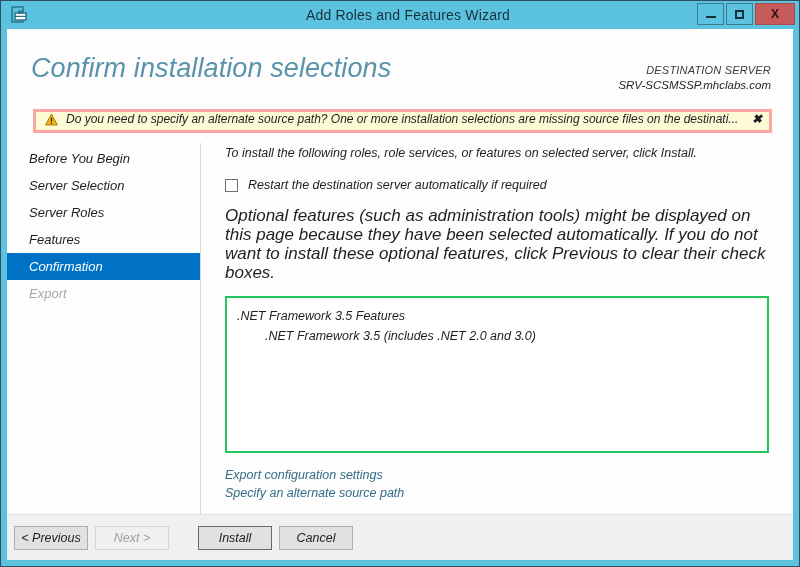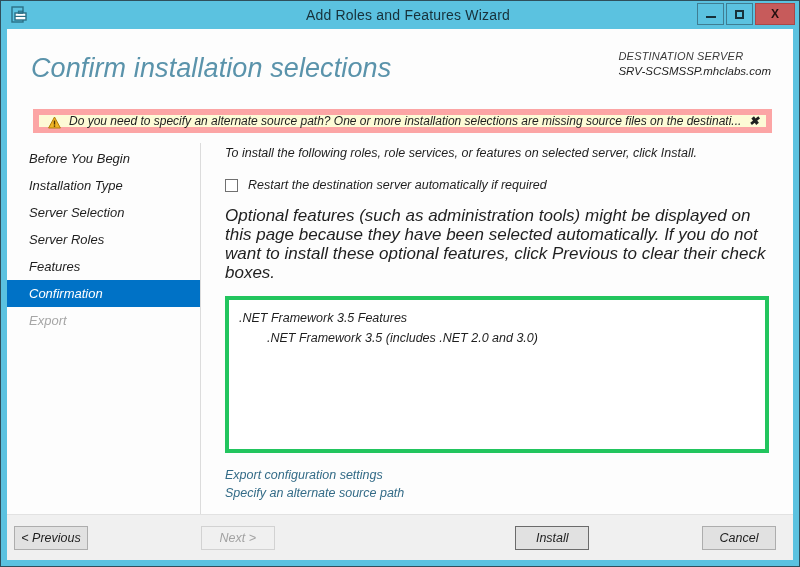--- a/index.html
+++ b/index.html
@@ -116,43 +116,42 @@
   #page-title {
     font-size: 27px;
     font-weight: 300;
     color: #5a93ab;
     letter-spacing: .1px;
     line-height: 34px;
   }
   #dest-block {
     position: absolute;
     right: 22px;
-    top: 20px;
-    text-align: left;
+    top: 34px;
+    text-align: right;
     line-height: 15px;
   }
   #dest-label {
     font-size: 11px;
     color: #3a3a3a;
     letter-spacing: .2px;
   }
   #dest-server {
     font-size: 11.5px;
     color: #1f1f1f;
   }
 
   
   #notification {
     margin: 0 21px 0 26px;
     flex: 0 0 auto;
     height: 24px;
     background: #fdfbd6;
-    border: 6px solid #fca5a5;
-    display: flex;
-    align-items: center;
+    border: 3px solid #fca5a5;
+    display: flex;
     box-sizing: border-box;
   }
   #warn-icon {
     flex: 0 0 auto;
     margin: 0 8px 0 9px;
     width: 13px;
     height: 13px;
   }
   #notification-text {
     flex: 1;
@@ -242,21 +241,21 @@
     font-size: 17px;
     color: #1f1f1f;
     line-height: 19px;
     max-width: 548px;
   }
   #selections-box {
     margin-top: 14px;
     flex: 1;
     min-height: 0;
     background: #ffffff;
-    border: 4px solid #22c55e;
+    border: 2px solid #22c55e;
     padding: 8px 10px;
     box-sizing: border-box;
     overflow: hidden;
   }
   .sel-item {
     font-size: 12.5px;
     color: #1f1f1f;
     line-height: 20px;
     white-space: nowrap;
   }
@@ -277,22 +276,22 @@
     width: max-content;
   }
 
   
   #footer {
     flex: 0 0 46px;
     background: #f0f0f0;
     border-top: 1px solid #e2e2e2;
     display: flex;
     align-items: center;
-    justify-content: space-between;
-    padding-right: 17px;
+    justify-content: flex-start;
+    padding-right: 25px;
     box-sizing: border-box;
   }
   .btn {
     width: 74px;
     height: 24px;
     font-size: 12.5px;
     color: #1f1f1f;
     background: #e1e1e1;
     border: 1px solid #adadad;
     box-sizing: border-box;
@@ -356,21 +355,20 @@
         </svg>
       </span>
       <span id="notification-text">Do you need to specify an alternate source path? One or more installation selections are missing source files on the destinati...</span>
       <span id="notification-close">✖</span>
     </div>
 
     <div id="body-split">
 
       <div id="nav">
         <div class="nav-item">Before You Begin</div>
-        <div class="nav-item">Installation Type</div>
         <div class="nav-item">Server Selection</div>
         <div class="nav-item">Server Roles</div>
         <div class="nav-item">Features</div>
         <div class="nav-item selected">Confirmation</div>
         <div class="nav-item disabled">Export</div>
       </div>
 
       <div id="main">
         <div id="intro-text">To install the following roles, role services, or features on selected server, click Install.</div>
 

